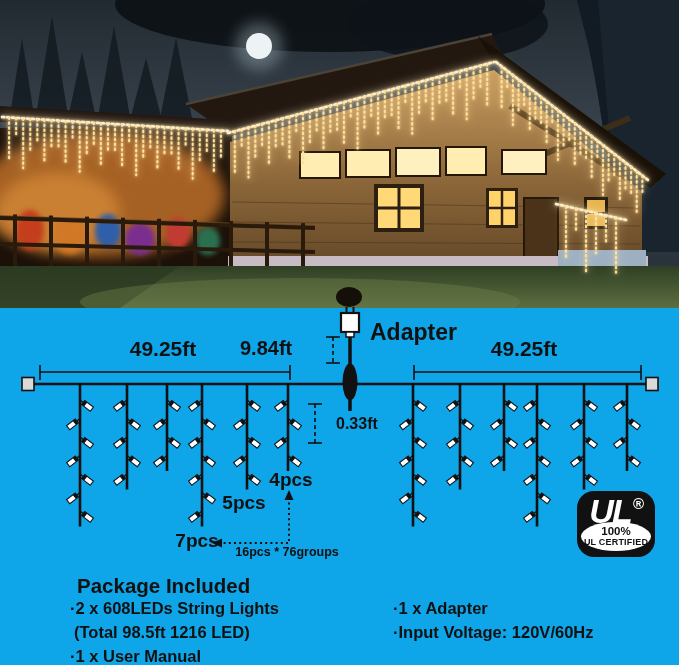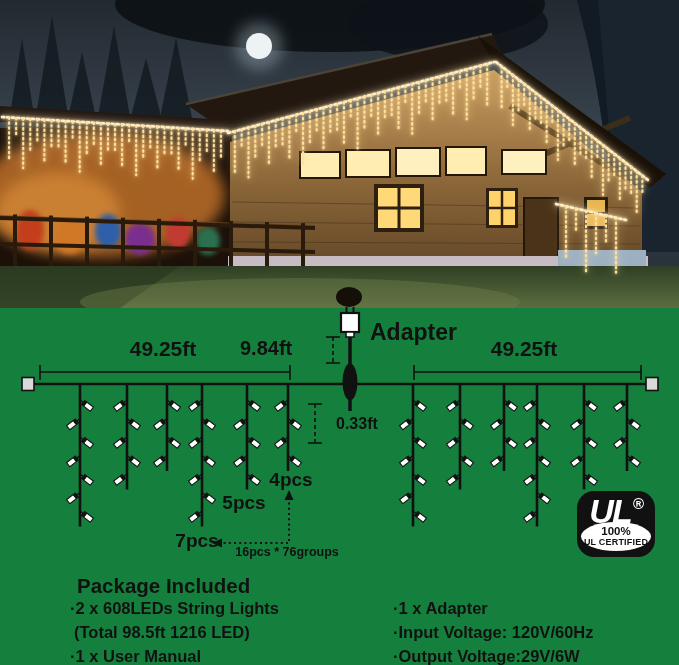--- a/index.html
+++ b/index.html
@@ -1,16 +1,16 @@
 <!DOCTYPE html>
 <html><head>
 <meta charset="utf-8">
 <style>
   html,body{margin:0;padding:0;background:#fff;}
-  .page{position:relative;width:679px;height:665px;background:#15803d;overflow:hidden;
+  .page{position:relative;width:679px;height:665px;background:#0ea5e9;overflow:hidden;
         font-family:"Liberation Sans",sans-serif;color:#111;}
   .photo{position:absolute;left:0;top:0;width:679px;height:308px;}
   .diagram-svg{position:absolute;left:0;top:296px;width:679px;height:270px;}
   .dlbl{position:absolute;font-weight:bold;color:#111;line-height:1;white-space:nowrap;}
   .lbl-span{font-size:21px;width:150px;text-align:center;}
   .lbl-lead{font-size:20px;width:85px;}
   .lbl-adapter{font-size:23px;}
   .lbl-spacing{font-size:16px;}
   .lbl-pcs{font-size:19px;width:70px;text-align:center;}
   .lbl-group{font-size:12.5px;width:160px;text-align:center;}
@@ -675,15 +675,14 @@
       <div class="ul-cert">UL CERTIFIED</div>
     </div>
   </div>
 
   <div class="pkg-title">Package Included</div>
   <div class="pkg-item" style="left:70px;top:599px;">·2 x 608LEDs String Lights</div>
   <div class="pkg-item" style="left:74px;top:623px;">(Total 98.5ft 1216 LED)</div>
   <div class="pkg-item" style="left:70px;top:647px;">·1 x User Manual</div>
   <div class="pkg-item" style="left:393px;top:599px;">·1 x Adapter</div>
   <div class="pkg-item" style="left:393px;top:623px;">·Input Voltage: 120V/60Hz</div>
-  <div class="pkg-item" style="left:393px;top:647px;">·Output Voltage:29V/6W</div>
 
 </div>
 
 </body></html>

